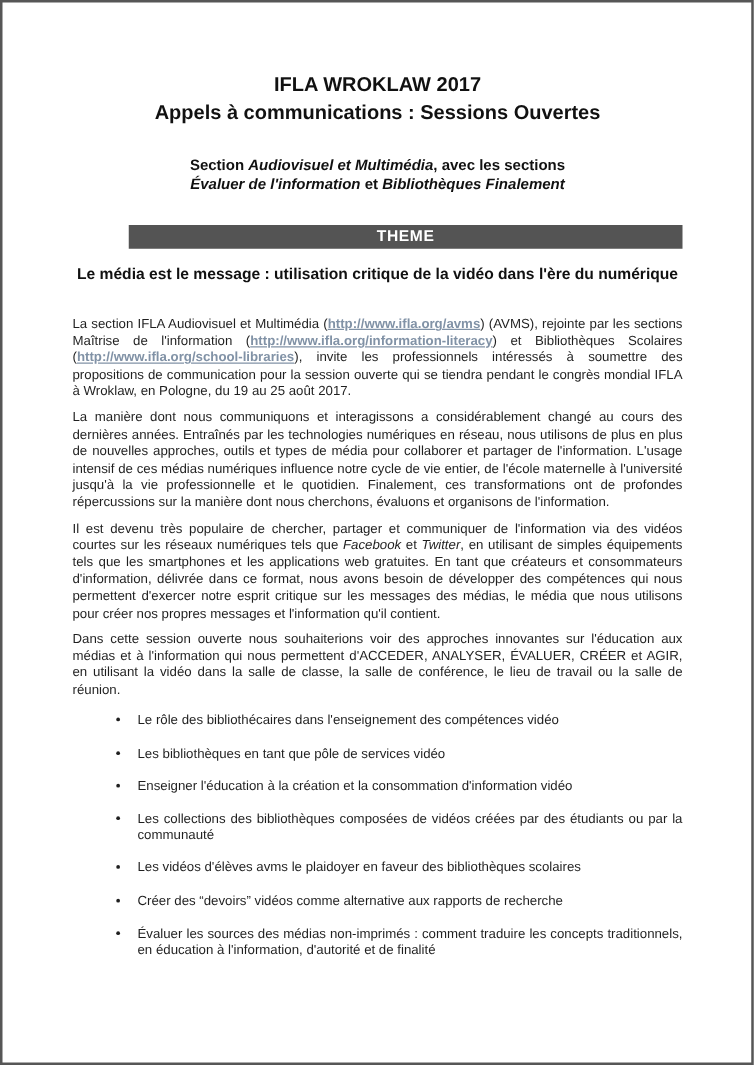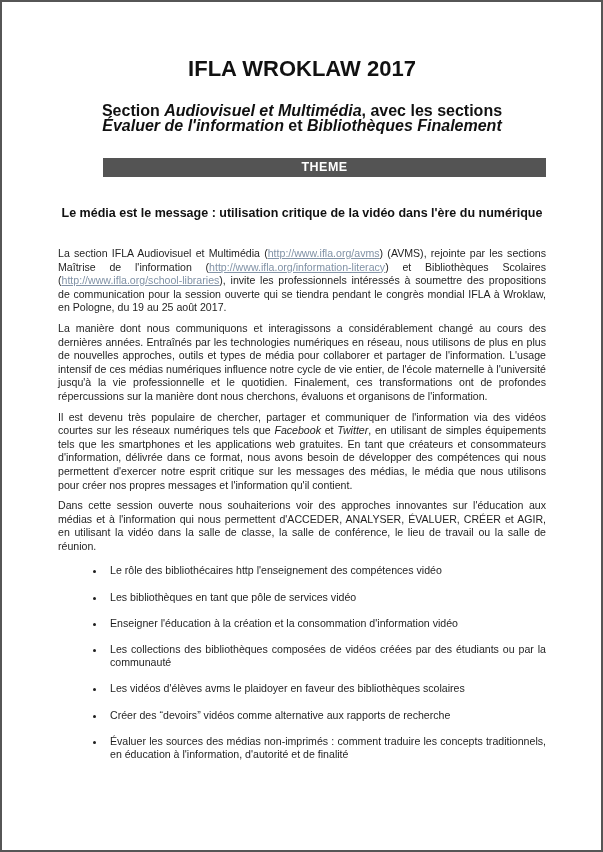--- a/index.html
+++ b/index.html
@@ -13,64 +13,65 @@
     font-family: "Liberation Sans", sans-serif;
     color: #1f1f1f;
     -webkit-font-smoothing: antialiased;
   }
   .content {
     padding: 56px 55px 0 56px;
   }
   .doc-title {
     text-align: center;
     font-weight: bold;
-    font-size: 22px;
+    font-size: 16px;
     line-height: 22px;
     color: #111;
   }
   .doc-subtitle {
     margin-top: 23px;
     text-align: center;
     font-weight: bold;
-    font-size: 16px;
+    font-size: 12px;
     line-height: 15px;
     color: #111;
   }
   .theme-banner {
     margin-top: 25px;
     background: #545454;
     color: #ffffff;
     font-weight: bold;
     font-size: 12.5px;
     text-align: center;
     padding: 2px 0 3px 0;
     letter-spacing: 0.5px;
     margin-left: 45px;
   }
   .theme-heading {
-    margin-top: 28px;
+    margin-top: 12px;
     text-align: center;
     font-weight: bold;
     font-size: 12.5px;
     line-height: 16px;
     color: #111;
   }
   .paragraphs { margin-top: 26px; }
   .para {
     margin: 0 0 7px 0;
     font-size: 10.6px;
     line-height: 13.6px;
     text-align: justify;
   }
   .para:last-child { margin-bottom: 0; }
   .it { font-style: italic; }
   a.link {
     color: #8192a6;
     text-decoration: underline;
     cursor: pointer;
+    font-weight: bold;
   }
   .topics-heading {
     margin-top: 21px;
     font-weight: bold;
     font-size: 10.6px;
     line-height: 13px;
     color: #111;
   }
   ul.topics-list {
     margin: 11px 0 0 0;
@@ -84,41 +85,42 @@
     text-align: justify;
   }
 </style>
 </head>
 <body>
 
 <div class="content">
 
   <div class="doc-title">
     <div>IFLA WROKLAW 2017</div>
+    <div>Appels à communications : Sessions Ouvertes</div>
   </div>
 
   <div class="doc-subtitle">
     <div><span>Section </span><span class="it">Audiovisuel et Multimédia</span><span>, avec les sections</span></div>
     <div><span class="it">Évaluer de l'information</span><span> et </span><span class="it">Bibliothèques Finalement</span></div>
   </div>
 
   <div class="theme-banner">THEME</div>
 
   <div class="theme-heading">Le média est le message : utilisation critique de la vidéo dans l'ère du numérique</div>
 
   <div class="paragraphs">
       <p class="para"><span>La section IFLA Audiovisuel et Multimédia (</span><a class="link" href="#">http://www.ifla.org/avms</a><span>) (AVMS), rejointe par les sections Maîtrise de l'information (</span><a class="link" href="#">http://www.ifla.org/information-literacy</a><span>) et Bibliothèques Scolaires (</span><a class="link" href="#">http://www.ifla.org/school-libraries</a><span>), invite les professionnels intéressés à soumettre des propositions de communication pour la session ouverte qui se tiendra pendant le congrès mondial IFLA à Wroklaw, en Pologne, du 19 au 25 août 2017.</span></p>
       <p class="para"><span>La manière dont nous communiquons et interagissons a considérablement changé au cours des dernières années. Entraînés par les technologies numériques en réseau, nous utilisons de plus en plus de nouvelles approches, outils et types de média pour collaborer et partager de l'information. L'usage intensif de ces médias numériques influence notre cycle de vie entier, de l'école maternelle à l'université jusqu'à la vie professionnelle et le quotidien. Finalement, ces transformations ont de profondes répercussions sur la manière dont nous cherchons, évaluons et organisons de l'information.</span></p>
       <p class="para"><span>Il est devenu très populaire de chercher, partager et communiquer de l'information via des vidéos courtes sur les réseaux numériques tels que </span><span class="it">Facebook</span><span> et </span><span class="it">Twitter</span><span>, en utilisant de simples équipements tels que les smartphones et les applications web gratuites. En tant que créateurs et consommateurs d'information, délivrée dans ce format, nous avons besoin de développer des compétences qui nous permettent d'exercer notre esprit critique sur les messages des médias, le média que nous utilisons pour créer nos propres messages et l'information qu'il contient.</span></p>
       <p class="para"><span>Dans cette session ouverte nous souhaiterions voir des approches innovantes sur l'éducation aux médias et à l'information qui nous permettent d'ACCEDER, ANALYSER, ÉVALUER, CRÉER et AGIR, en utilisant la vidéo dans la salle de classe, la salle de conférence, le lieu de travail ou la salle de réunion.</span></p>
     </div>
 
 
   <ul class="topics-list">
-      <li><span>Le rôle des bibliothécaires http l'enseignement des compétences vidéo</span></li>
+      <li><span>Le rôle des bibliothécaires dans l'enseignement des compétences vidéo</span></li>
       <li><span>Les bibliothèques en tant que pôle de services vidéo</span></li>
       <li><span>Enseigner l'éducation à la création et la consommation d'information vidéo</span></li>
       <li><span>Les collections des bibliothèques composées de vidéos créées par des étudiants ou par la communauté</span></li>
       <li><span>Les vidéos d'élèves avms le plaidoyer en faveur des bibliothèques scolaires</span></li>
       <li><span>Créer des “devoirs” vidéos comme alternative aux rapports de recherche</span></li>
       <li><span>Évaluer les sources des médias non-imprimés : comment traduire les concepts traditionnels, en éducation à l'information, d'autorité et de finalité</span></li>
     </ul>
 
 </div>
 

